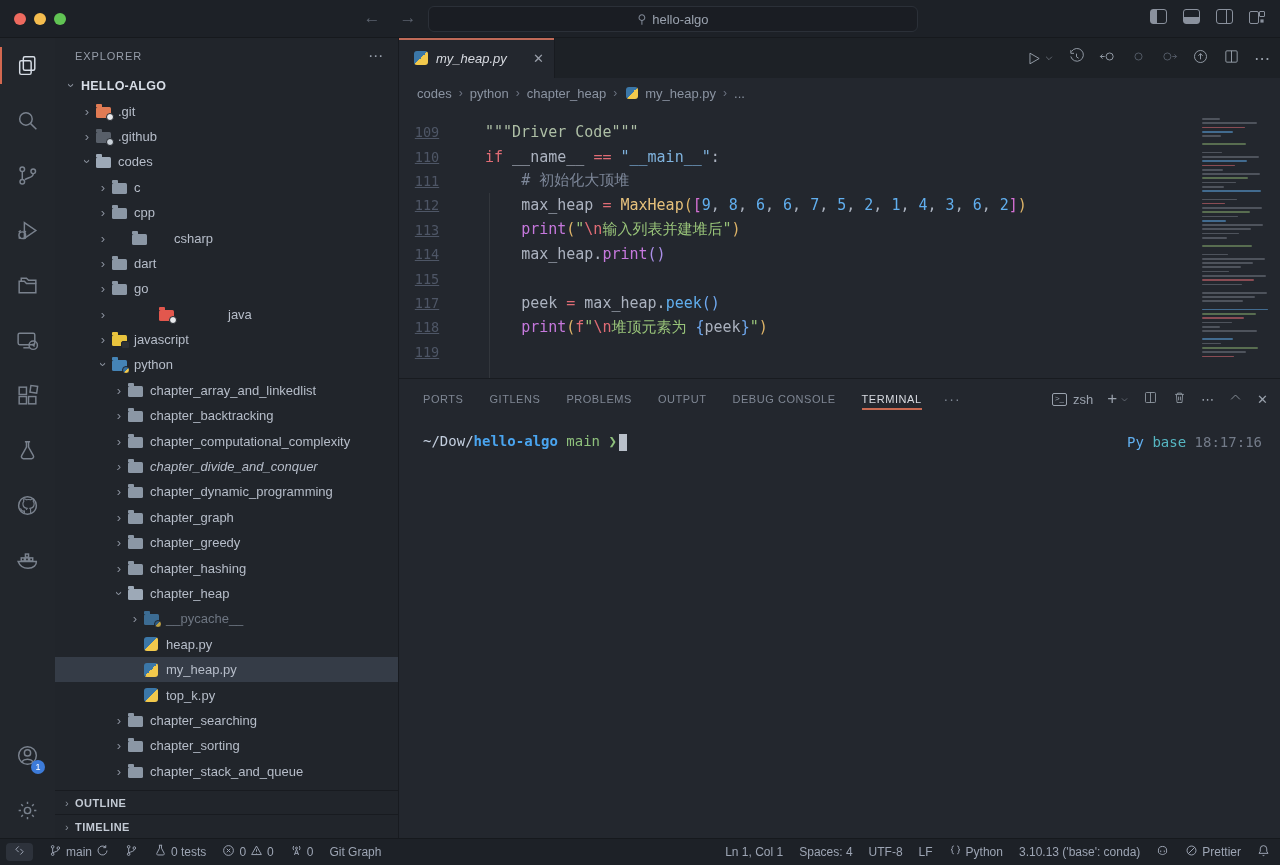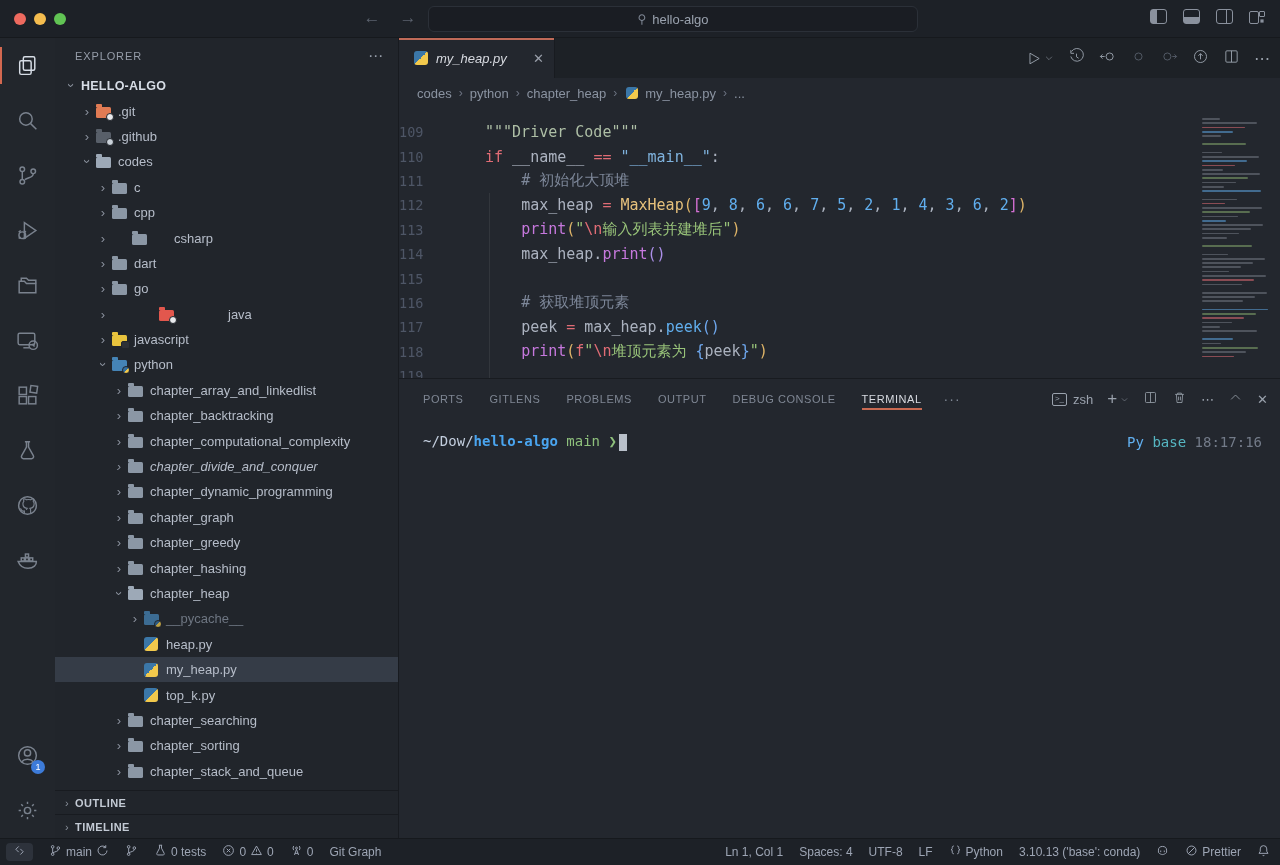--- a/index.html
+++ b/index.html
@@ -93,21 +93,21 @@
   .ea-run { display:flex; align-items:center; gap:2px; }
   .breadcrumbs { height:30px; display:flex; align-items:center; gap:7px; padding-left:18px;
     font-size:13px; color:#8a93a1; flex:none; }
   .bc-sep { color:#6b7280; font-size:12px; }
   .bc-item { display:flex; align-items:center; gap:5px; }
 
   
   .code { flex:1; position:relative; overflow:hidden; font-family:"DejaVu Sans Mono","Liberation Mono",monospace; font-size:15px; }
   .codelines { position:absolute; top:12px; left:0; right:0; }
   .cl { height:24.4px; display:flex; align-items:center; }
-  .cl .ln { width:56px; text-align:left; color:#4e5666; font-size:13.5px; flex:none; }
+  .cl .ln { width:56px; text-align:center; color:#4e5666; font-size:13.5px; flex:none;text-decoration:underline; }
   .cl .ct { margin-left:30px; white-space:pre; }
   .indent-guide { position:absolute; left:90px; width:1px; background:rgba(255,255,255,.07); }
   .t-fg{color:#abb2bf} .t-kw{color:#e06c75} .t-op{color:#e06c75} .t-cls{color:#e5c07b}
   .t-fn{color:#c678dd} .t-mth{color:#61afef} .t-num{color:#61afef} .t-str{color:#98c379}
   .t-strb{color:#7fb2dd} .t-esc{color:#e06c75} .t-doc{color:#aebfa6} .t-com{color:#7d8799}
   .t-pg{color:#deb468} .t-po{color:#d670d6} .t-pb{color:#6fa8ef} .t-pv{color:#ab8fe8}
   .minimap { position:absolute; right:2px; top:0; width:84px; height:240px; padding-top:10px; }
   .mm-line { height:1.7px; margin:0 4px 2.6px 8px; border-radius:1px; background:rgba(171,178,191,.32); }
 
   
@@ -581,24 +581,20 @@
               <span class="ln">113</span>
               <span class="ct">    <span class="t-fn">print</span><span class="t-pg">(</span><span class="t-str">"</span><span class="t-esc">\n</span><span class="t-str">输入列表并建堆后"</span><span class="t-pg">)</span></span>
             </div>
             <div class="cl">
               <span class="ln">114</span>
               <span class="ct">    <span class="t-fg">max_heap.</span><span class="t-fn">print</span><span class="t-pv">()</span></span>
             </div>
             <div class="cl">
               <span class="ln">115</span>
               <span class="ct"></span>
-            </div>
-            <div class="cl">
-              <span class="ln">116</span>
-              <span class="ct">    <span class="t-com"># 获取堆顶元素</span></span>
             </div>
             <div class="cl">
               <span class="ln">117</span>
               <span class="ct">    <span class="t-fg">peek </span><span class="t-op">=</span><span class="t-fg"> max_heap.</span><span class="t-mth">peek</span><span class="t-pb">()</span></span>
             </div>
             <div class="cl">
               <span class="ln">118</span>
               <span class="ct">    <span class="t-fn">print</span><span class="t-pg">(</span><span class="t-esc">f</span><span class="t-str">"</span><span class="t-esc">\n</span><span class="t-str">堆顶元素为 </span><span class="t-pb">{</span><span class="t-fg">peek</span><span class="t-pb">}</span><span class="t-str">"</span><span class="t-pg">)</span></span>
             </div>
             <div class="cl">

